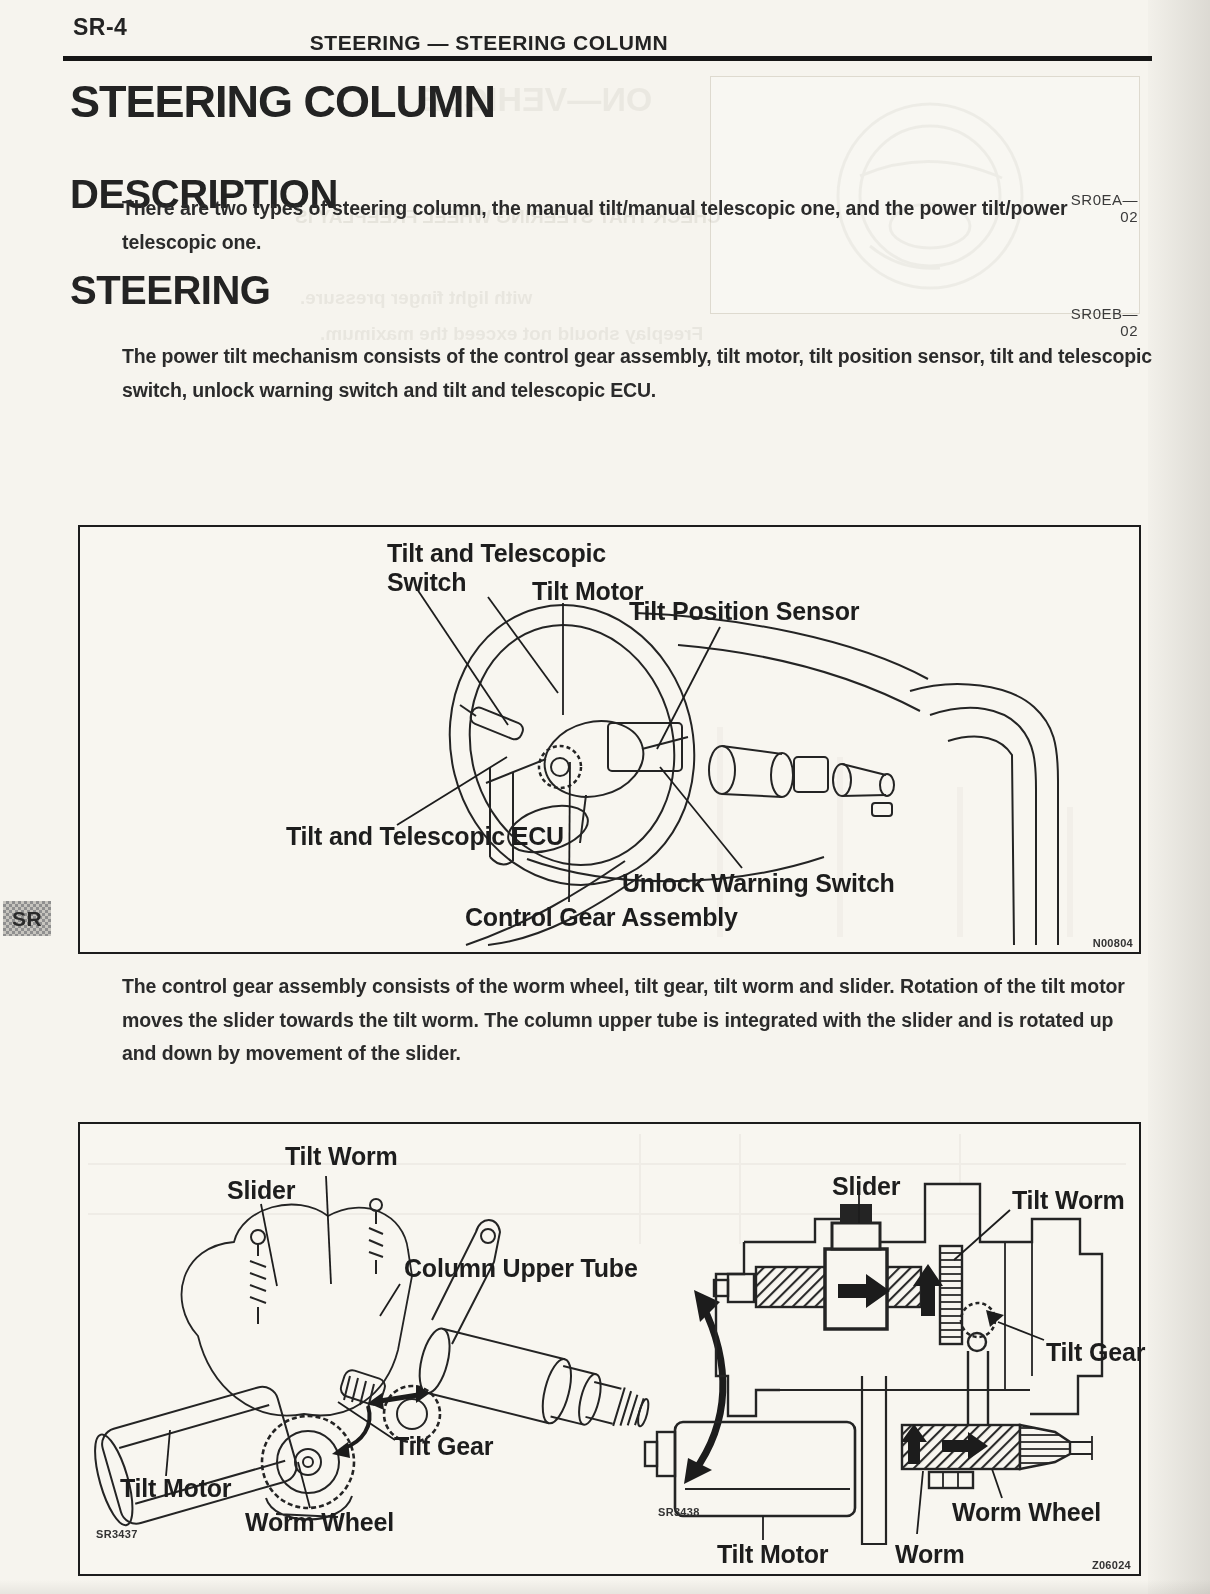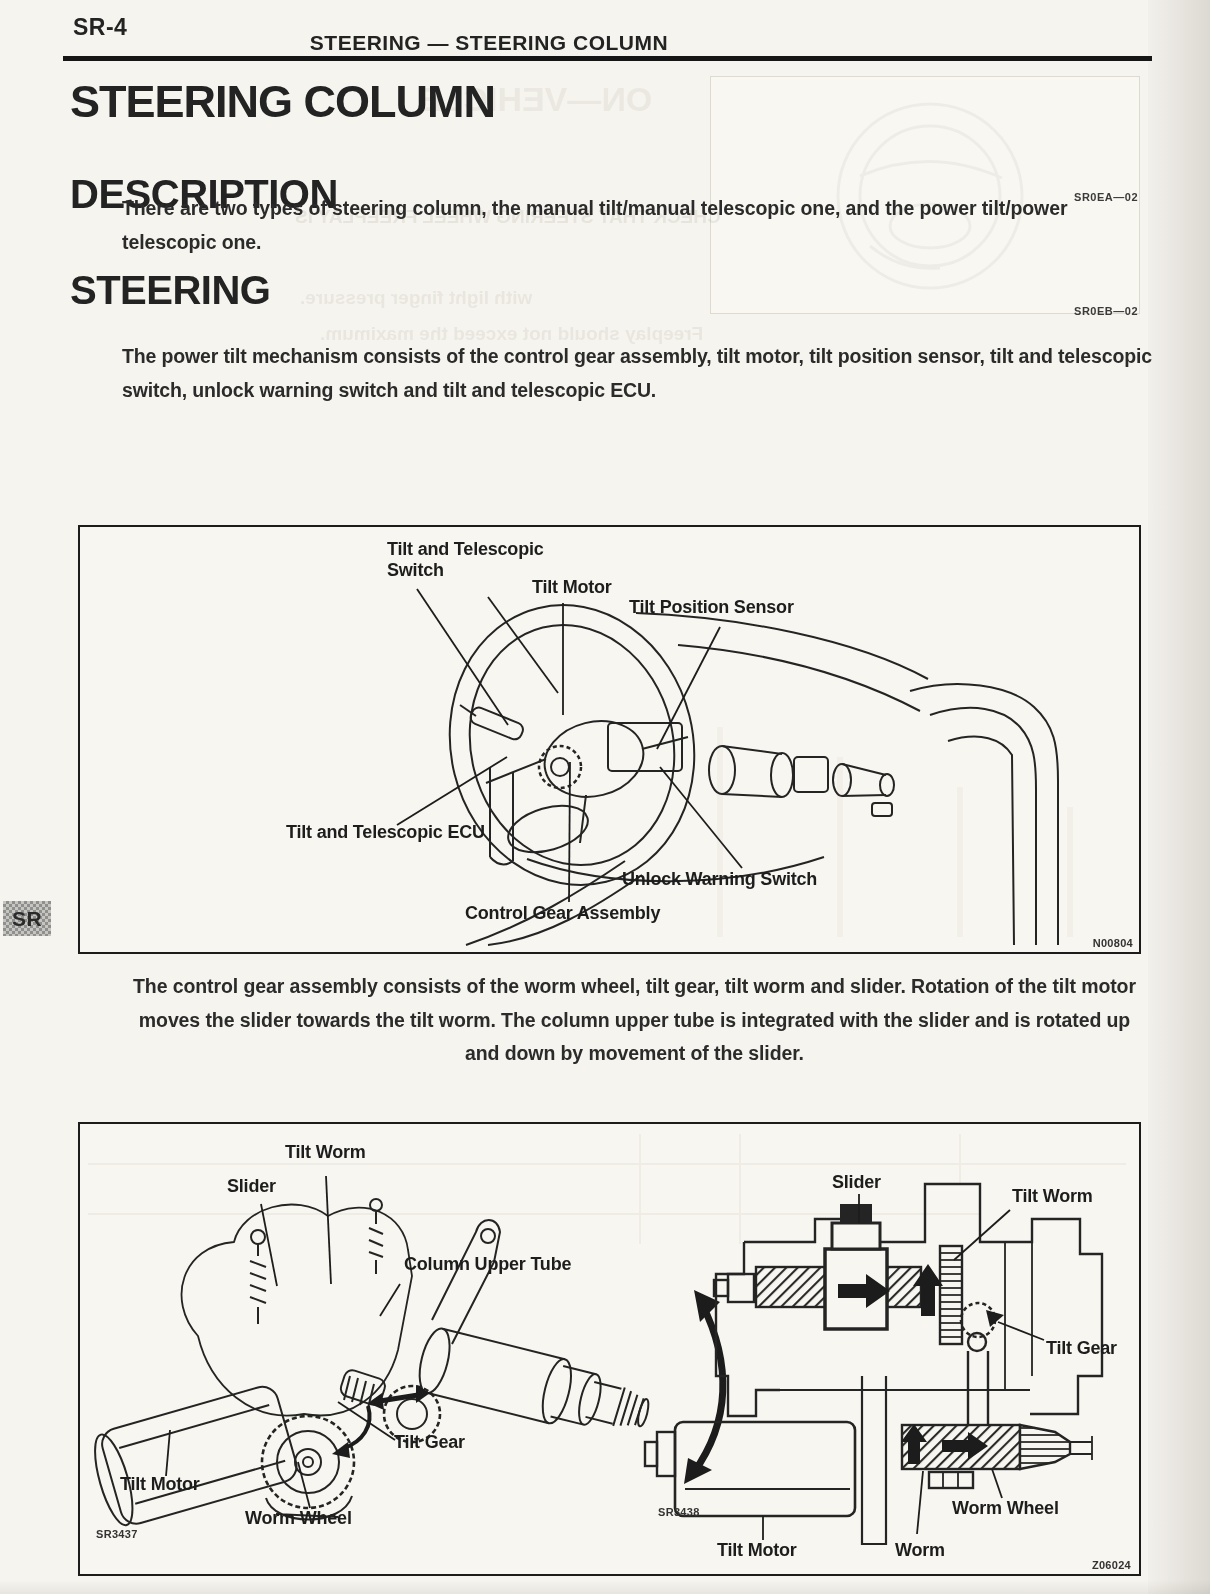--- a/index.html
+++ b/index.html
@@ -20,40 +20,40 @@
   .page-num{left:73px;top:14px;font-size:23px;font-weight:bold;letter-spacing:.5px;}
   .hdr-title{left:0;top:31px;width:978px;text-align:center;font-size:21px;font-weight:bold;letter-spacing:.5px;}
   .hdr-rule{left:63px;top:56px;width:1089px;height:5px;background:#161616;}
 
   .doc-title{left:70px;top:76px;font-size:45px;font-weight:bold;letter-spacing:-1px;}
 
   .h2{font-size:40px;font-weight:bold;letter-spacing:-.5px;}
   .h3{font-size:25px;font-weight:bold;letter-spacing:-.5px;}
   .body-text{font-size:19.5px;font-weight:600;line-height:33.5px;letter-spacing:-.1px;color:#2b2b2b;}
 
-  .tiny-code{font-size:11px;font-weight:bold;color:#3a3a3a;letter-spacing:.5px;}
+  .tiny-code{font-size:15px;font-weight:normal;color:#3a3a3a;letter-spacing:.5px;}
 
   
   .ghost{color:#8d8778;transform:scaleX(-1);transform-origin:center;white-space:nowrap;font-weight:bold;}
   .ghost-box{left:710px;top:76px;width:428px;height:236px;border:1px solid #dedacf;background:rgba(255,255,255,0.25);}
 
   
   .sr-tab{left:3px;top:901px;width:48px;height:35px;
     background:repeating-conic-gradient(#8f8f8f 0% 25%, #c7c5bf 0% 50%);
     background-size:6px 6px;
     display:flex;align-items:center;justify-content:center;
     font-size:21px;font-weight:bold;color:#2a2a2a;letter-spacing:.5px;}
 
   
   .figure-box{border:2.5px solid #1c1c1c;background:#f8f6f0;}
   .fig1{left:78px;top:525px;width:1059px;height:425px;}
   .fig2{left:78px;top:1122px;width:1059px;height:450px;}
   .figure-box svg{position:absolute;left:0;top:0;}
 
-  .fl{position:absolute;font-size:18px;font-weight:bold;color:#1d1d1d;white-space:nowrap;letter-spacing:-.2px;}
+  .fl{position:absolute;font-size:25px;font-weight:bold;color:#1d1d1d;white-space:nowrap;letter-spacing:-.2px;}
   .fcode{position:absolute;font-size:11px;font-weight:bold;color:#333;letter-spacing:.3px;}
 </style>
 </head>
 <body>
 
 <div class="page">
   <div class="scan-edge"></div>
   <div class="scan-edge-bottom"></div>
 
   <div class="abs ghost-box"></div>
@@ -141,21 +141,21 @@
       <div>Switch</div>
     </div>
     <div class="fl" style="left:452px;top:50px;">Tilt Motor</div>
     <div class="fl" style="left:549px;top:70px;">Tilt Position Sensor</div>
     <div class="fl" style="left:206px;top:295px;">Tilt and Telescopic ECU</div>
     <div class="fl" style="left:542px;top:342px;text-align:center;">Unlock Warning Switch</div>
     <div class="fl" style="left:385px;top:376px;">Control Gear Assembly</div>
     <div class="fcode" style="right:6px;bottom:3px;">N00804</div>
   </div>
 
-  <div class="abs body-text" style="left:122px;top:970px;width:1025px;text-align:center;">The control gear assembly consists of the worm wheel, tilt gear, tilt worm and slider. Rotation of the tilt motor moves the slider towards the tilt worm. The column upper tube is integrated with the slider and is rotated up and down by movement of the slider.</div>
+  <div class="abs body-text" style="left:122px;top:970px;width:1025px;">The control gear assembly consists of the worm wheel, tilt gear, tilt worm and slider. Rotation of the tilt motor moves the slider towards the tilt worm. The column upper tube is integrated with the slider and is rotated up and down by movement of the slider.</div>
 
   <div class="abs figure-box fig2">
     <svg width="1054" height="445" viewBox="0 0 1054 445">
       <defs>
         <pattern id="hA" width="8" height="8" patternUnits="userSpaceOnUse" patternTransform="rotate(45)">
           <rect width="8" height="8" fill="#f8f6f0"></rect>
           <line x1="1" y1="0" x2="1" y2="8" stroke="#2a2a2a" stroke-width="2.2"></line>
         </pattern>
         <pattern id="hB" width="6" height="7" patternUnits="userSpaceOnUse">
           <rect width="6" height="7" fill="#f8f6f0"></rect>

